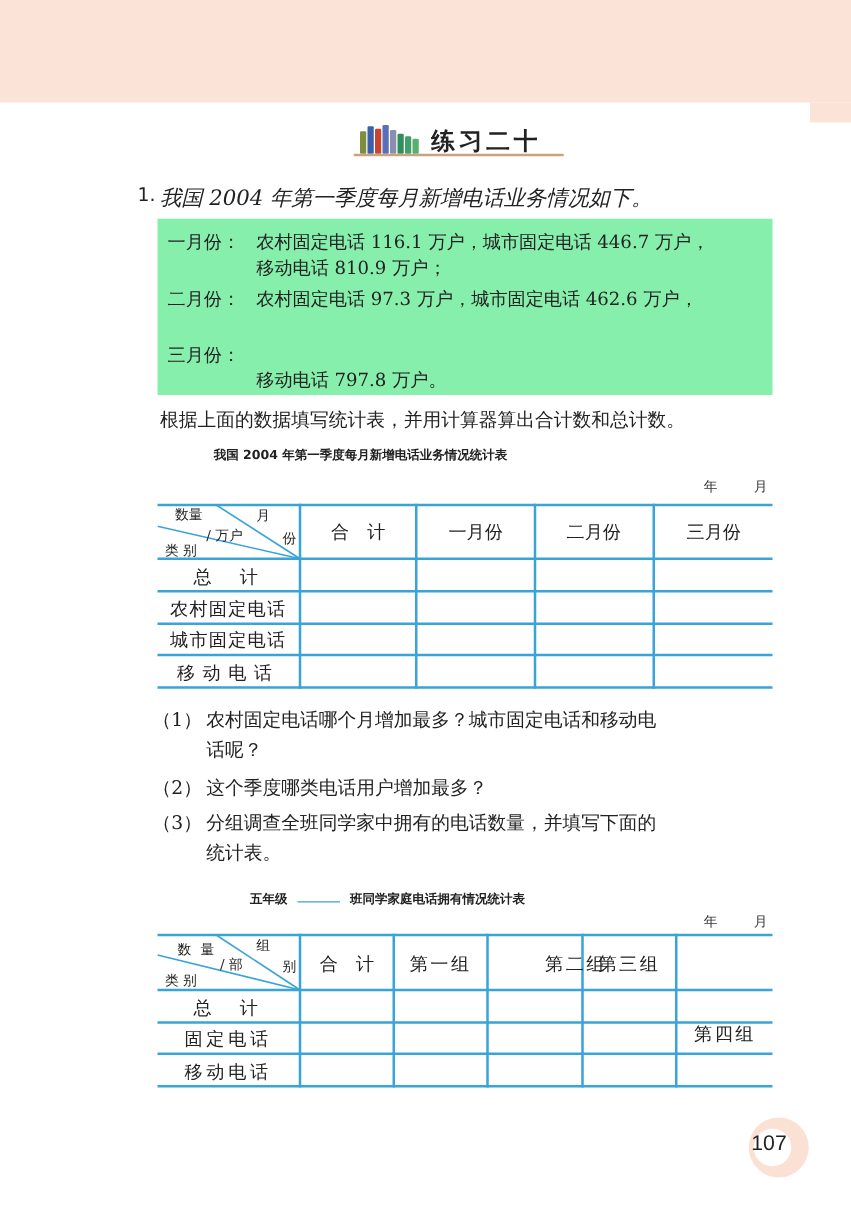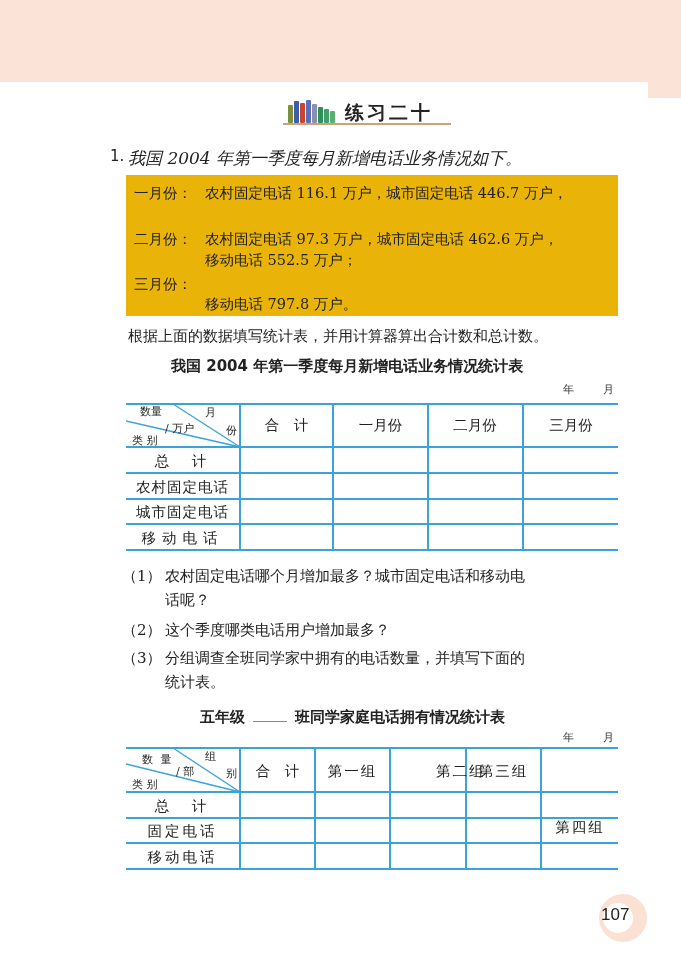--- a/index.html
+++ b/index.html
@@ -11,25 +11,25 @@
 
   .title-wrap { position: absolute; left: 283px; top: 97px; width: 170px; height: 30px; }
   .books { position: absolute; left: 3px; top: 2px; width: 50px; height: 24px; }
   .books span { position: absolute; bottom: 0; width: 5px; border-radius: 1px; }
   .title-text { position: absolute; left: 62px; top: 3px; font-family: "DejaVu Sans", sans-serif; font-size: 19px; font-weight: bold; letter-spacing: 3px; color: #222; }
   .title-underline { position: absolute; left: 0; top: 26px; width: 168px; height: 2px; background: #c9a27e; }
 
   .q-num { position: absolute; left: 110px; top: 147px; font-family: "DejaVu Sans", sans-serif; font-size: 15px; }
   .q-text { position: absolute; left: 128px; top: 147px; font-size: 17px; font-style: italic; }
 
-  .info-box { position: absolute; left: 126px; top: 175px; width: 492px; height: 141px; background: #eab308; }
+  .info-box { position: absolute; left: 126px; top: 175px; width: 492px; height: 141px; background: #86efac; }
   .info-line { position: absolute; font-size: 14.5px; white-space: nowrap; }
 
   .instr { position: absolute; left: 128px; top: 327px; font-size: 15px; }
-  .tbl-title { position: absolute; font-family: "DejaVu Sans", sans-serif; font-weight: bold; font-size: 15px; white-space: nowrap; }
+  .tbl-title { position: absolute; font-family: "DejaVu Sans", sans-serif; font-weight: bold; font-size: 10px; white-space: nowrap; }
   .ym { position: absolute; font-size: 11px; color: #333; }
 
   .tbl { position: absolute; }
   .hline { position: absolute; height: 2px; background: #3aa3d8; }
   .vline { position: absolute; width: 2px; background: #3aa3d8; }
   .cell-text { position: absolute; font-size: 14.5px; white-space: nowrap; text-align: center; }
   .diag-label { position: absolute; font-size: 11px; white-space: nowrap; }
 
   .sub-q { position: absolute; left: 122px; font-size: 15px; white-space: nowrap; }
   .sub-q-cont { position: absolute; left: 165px; font-size: 15px; }
@@ -61,23 +61,23 @@
   <div class="title-text">练习二十</div>
   <div class="title-underline"></div>
 </div>
 
 <div class="q-num">1.</div>
 <div class="q-text">我国 2004 年第一季度每月新增电话业务情况如下。</div>
 
 <div class="info-box">
   <div class="info-line" style="left:8px;top:9px;">一月份：</div>
   <div class="info-line" style="left:79px;top:9px;">农村固定电话 116.1 万户，城市固定电话 446.7 万户，</div>
+  <div class="info-line" style="left:79px;top:30px;">移动电话 810.9 万户；</div>
   <div class="info-line" style="left:8px;top:55px;">二月份：</div>
   <div class="info-line" style="left:79px;top:55px;">农村固定电话 97.3 万户，城市固定电话 462.6 万户，</div>
-  <div class="info-line" style="left:79px;top:76px;">移动电话 552.5 万户；</div>
   <div class="info-line" style="left:8px;top:100px;">三月份：</div>
   <div class="info-line" style="left:79px;top:120px;">移动电话 797.8 万户。</div>
 </div>
 
 <div class="instr">根据上面的数据填写统计表，并用计算器算出合计数和总计数。</div>
 
 <div class="tbl-title" style="left:171px;top:357px;">我国 2004 年第一季度每月新增电话业务情况统计表</div>
 <div class="ym" style="left:563px;top:382px;">年</div>
 <div class="ym" style="left:603px;top:382px;">月</div>
 

